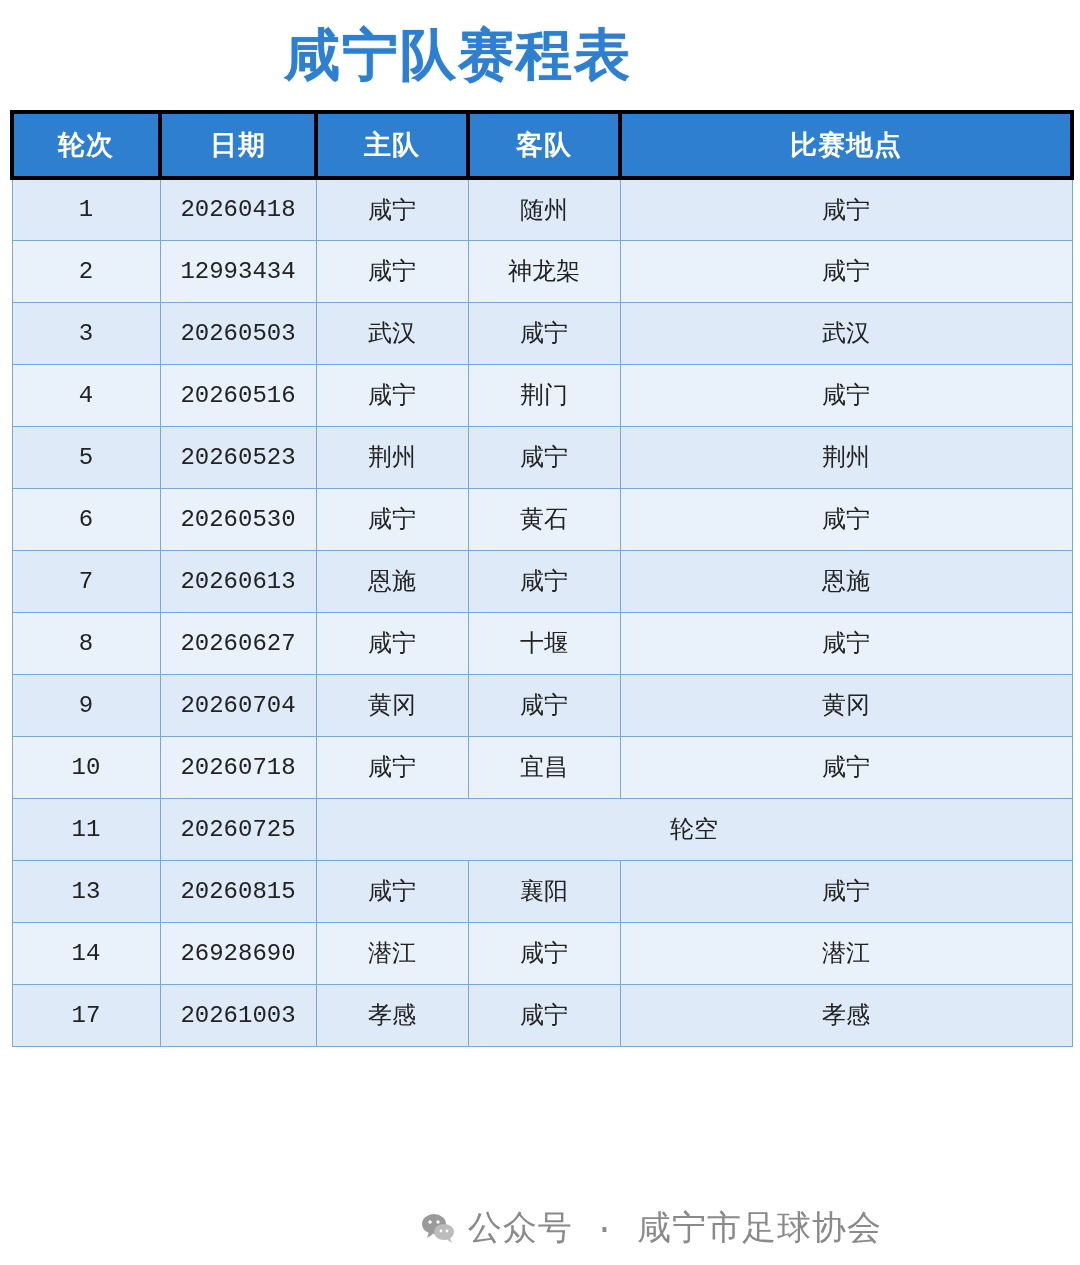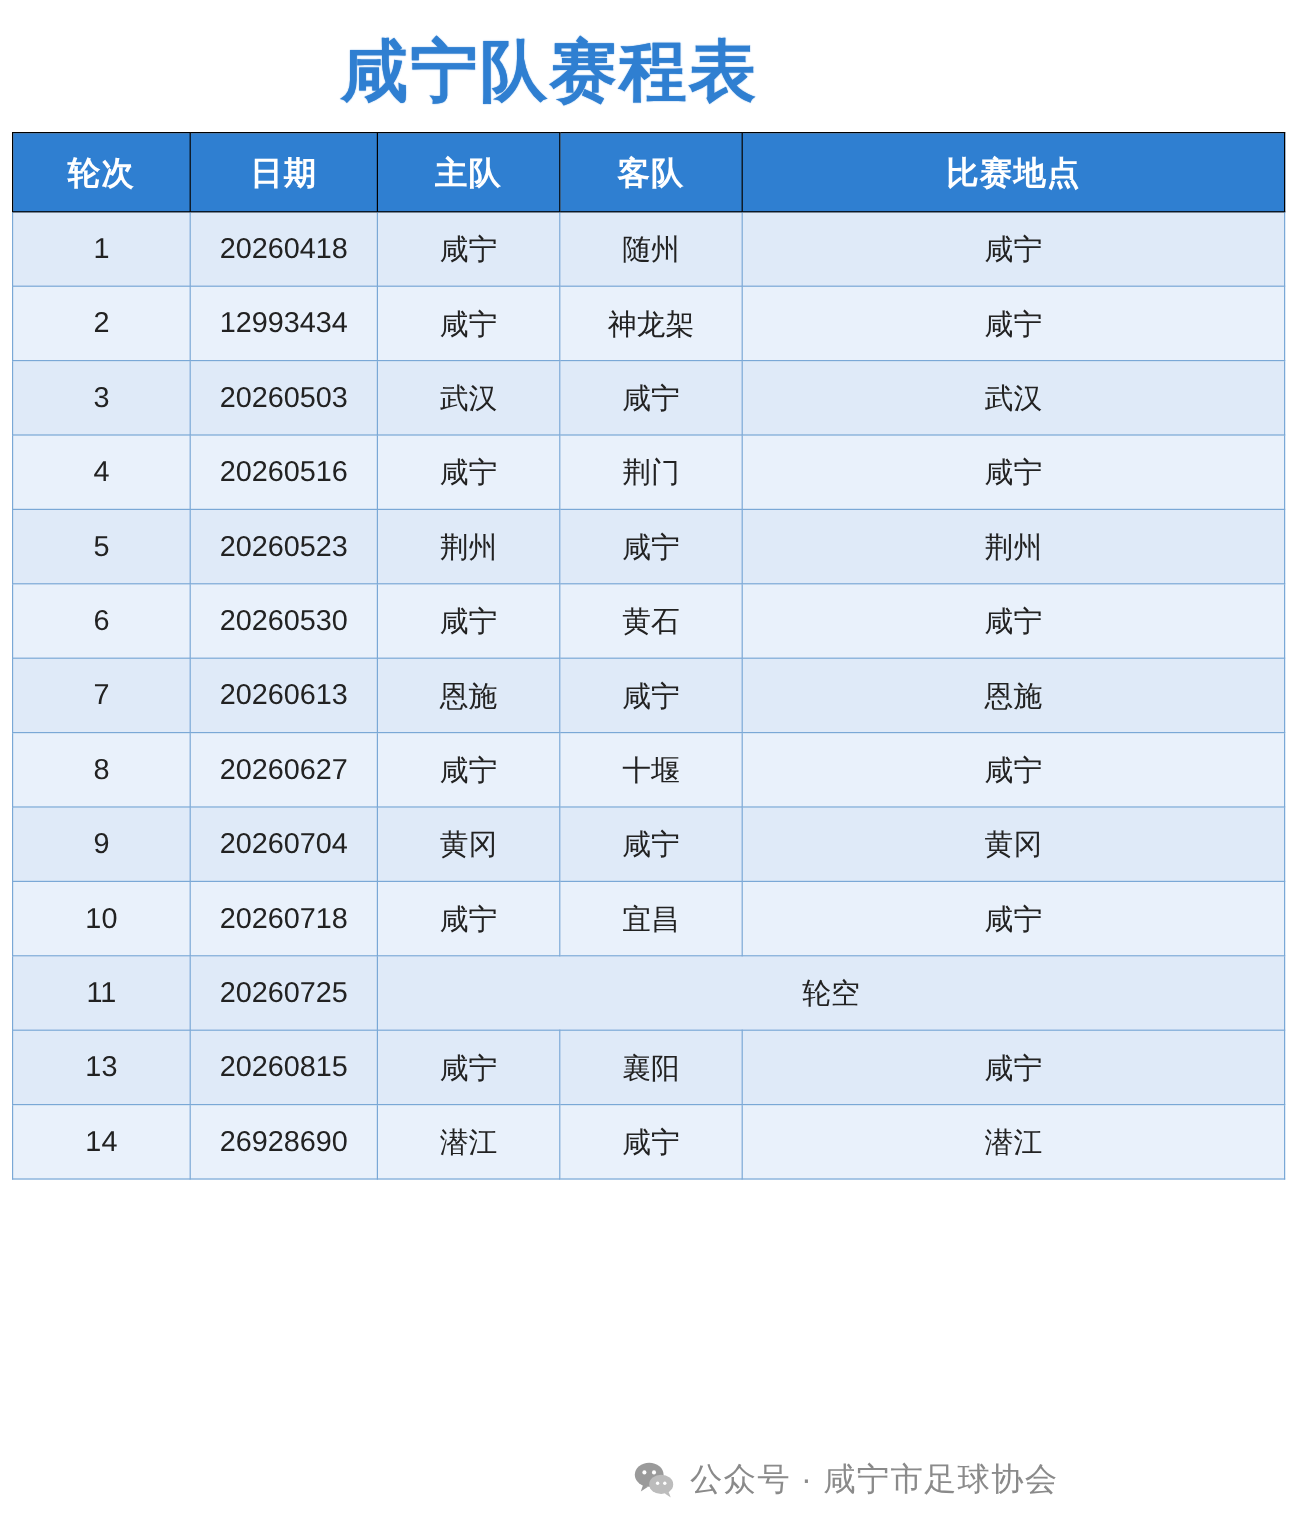--- a/index.html
+++ b/index.html
@@ -12,20 +12,21 @@
     background: #ffffff;
     font-family: "Liberation Sans", "DejaVu Sans", sans-serif;
     overflow: hidden;
     position: relative;
   }
   .page {
     width: 916px;
     height: 1265px;
     position: relative;
     box-sizing: border-box;
+    font-family: Liberation Mono, monospace;
   }
   .title {
     text-align: center;
     color: #2f7fd1;
     font-size: 56px;
     font-weight: bold;
     letter-spacing: 2px;
     padding-top: 24px;
     padding-bottom: 16px;
     line-height: 1.25;
@@ -46,21 +47,21 @@
     height: 62px;
     padding: 0 4px;
     box-sizing: border-box;
   }
   table.schedule thead th {
     background: #2f7fd1;
     color: #ffffff;
     font-size: 27px;
     font-weight: bold;
     height: 66px;
-    border: 1px solid #000000;
+    border: 4px solid #000000;
     letter-spacing: 1px;
   }
   table.schedule tbody tr {
     background: #dfeaf8;
   }
   table.schedule tbody tr.alt {
     background: #e9f1fb;
   }
   .col-round { width: 148px; }
   .col-date { width: 156px; }
@@ -69,21 +70,21 @@
   .col-venue { width: 452px; }
 
   .watermark {
     position: absolute;
     right: 34px;
     bottom: 14px;
     display: flex;
     align-items: center;
     gap: 12px;
     color: #8a8a8a;
-    font-size: 27px;
+    font-size: 34px;
     letter-spacing: 1px;
     pointer-events: none;
   }
   .wechat-icon {
     width: 36px;
     height: 36px;
     position: relative;
     display: inline-block;
   }
   .wechat-icon svg { display: block; }
@@ -195,20 +196,27 @@
           <td>襄阳</td>
           <td>咸宁</td>
         </tr>
         <tr class="alt">
           <td>14</td>
           <td>26928690</td>
           <td>潜江</td>
           <td>咸宁</td>
           <td>潜江</td>
         </tr>
+        <tr>
+          <td>17</td>
+          <td>20261003</td>
+          <td>孝感</td>
+          <td>咸宁</td>
+          <td>孝感</td>
+        </tr>
       </tbody>
   </table>
 
   <div class="watermark">
     <span class="wechat-icon">
       <svg viewBox="0 0 36 36" width="36" height="36" aria-hidden="true">
         <ellipse cx="14" cy="14" rx="12" ry="10" fill="#9a9a9a"></ellipse>
         <polygon points="9,22 7,28 13,24" fill="#9a9a9a"></polygon>
         <circle cx="10" cy="12" r="1.7" fill="#ffffff"></circle>
         <circle cx="18" cy="12" r="1.7" fill="#ffffff"></circle>

